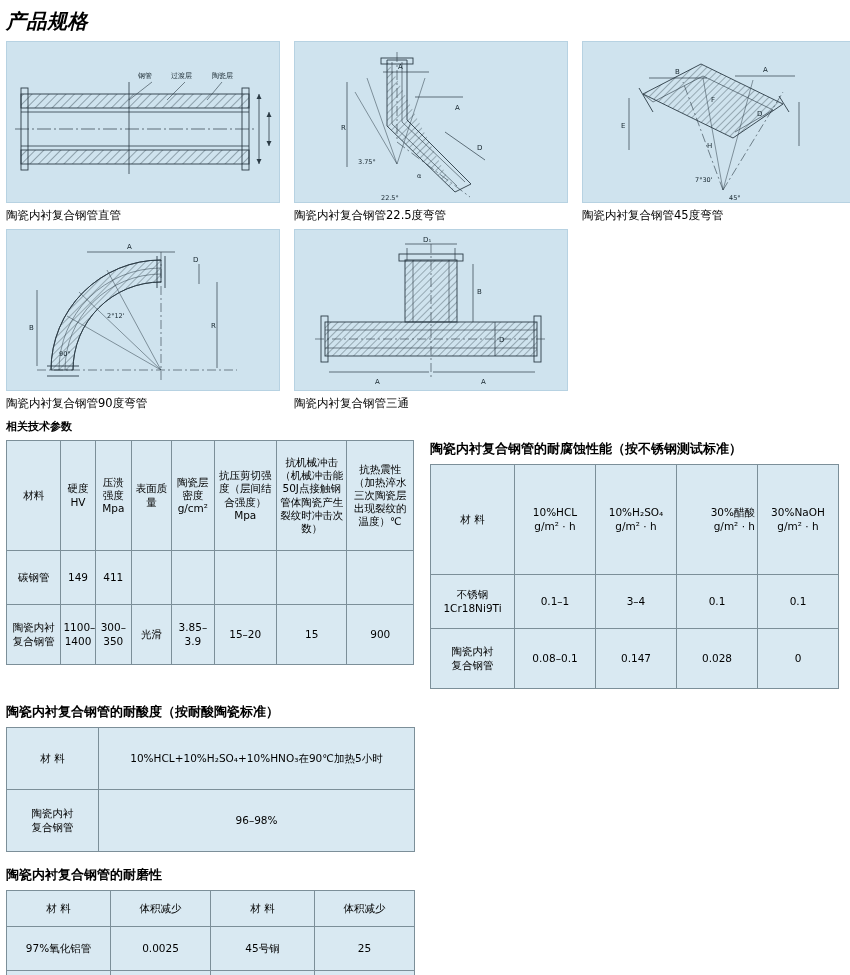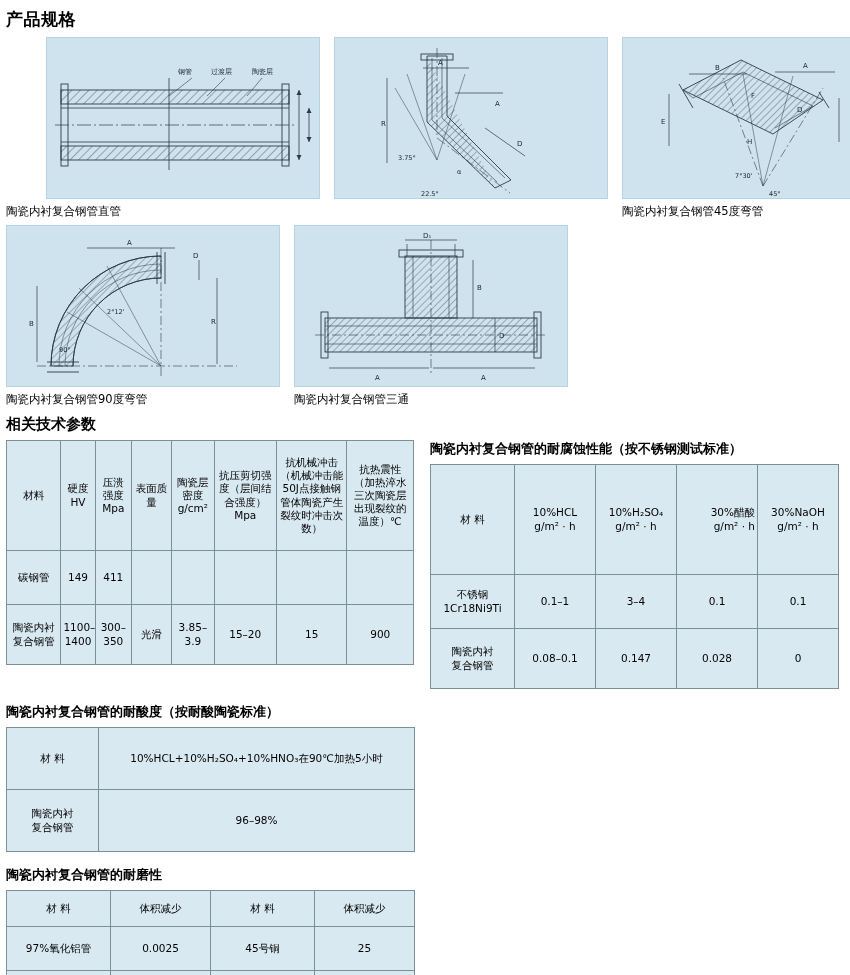--- a/index.html
+++ b/index.html
@@ -16,24 +16,25 @@
     position: relative;
     overflow: hidden;
   }
   .page {
     position: relative;
     width: 850px;
     height: 975px;
     padding: 0;
   }
   h2.section-title {
-    font-size: 17px;
+    font-size: 20px;
     font-weight: bold;
     margin: 8px 0 6px 6px;
     letter-spacing: 0.5px;
+    font-style: italic;
   }
   .figure-row {
     display: flex;
     gap: 14px;
     margin-left: 6px;
   }
   .figure {
     display: flex;
     flex-direction: column;
   }
@@ -45,21 +46,21 @@
   }
   .fig-caption {
     font-size: 11.5px;
     margin-top: 5px;
     margin-bottom: 2px;
     color: #000;
   }
   svg { display: block; }
 
   h3.sub-title {
-    font-size: 15px;
+    font-size: 11px;
     font-weight: bold;
     margin: 6px 8px 6px 6px;
   }
   .tbl-title {
     font-size: 13px;
     font-weight: bold;
     margin: 0 0 6px 0;
   }
   table.spec {
     border-collapse: collapse;
@@ -90,21 +91,21 @@
 </head>
 <body>
 
 <div class="page">
 
   <h2 class="section-title">产品规格</h2>
 
   <div class="figure-row">
 
     <div class="figure">
-      <div class="fig-box" style="width:272px;height:160px;margin-left:40px;">
+      <div class="fig-box" style="width:272px;height:160px;">
         <svg width="272" height="160" viewBox="0 0 272 160">
           <defs>
             <pattern id="hatchA" width="6" height="6" patternTransform="rotate(45)" patternUnits="userSpaceOnUse">
               <line x1="0" y1="0" x2="0" y2="6" stroke="#2b3b45" stroke-width="0.8"></line>
             </pattern>
           </defs>
 
           <rect x="14" y="52" width="228" height="14" fill="url(#hatchA)" stroke="#2b3b45" stroke-width="0.9"></rect>
           <rect x="14" y="108" width="228" height="14" fill="url(#hatchA)" stroke="#2b3b45" stroke-width="0.9"></rect>
 
@@ -171,20 +172,21 @@
           </g>
           <text x="46" y="88" font-size="7" fill="#15242c" font-family="DejaVu Sans, sans-serif">R</text>
           <text x="103" y="27" font-size="7" fill="#15242c" font-family="DejaVu Sans, sans-serif">A</text>
           <text x="160" y="68" font-size="7" fill="#15242c" font-family="DejaVu Sans, sans-serif">A</text>
           <text x="182" y="108" font-size="7" fill="#15242c" font-family="DejaVu Sans, sans-serif">D</text>
           <text x="63" y="122" font-size="6.5" fill="#15242c" font-family="DejaVu Sans, sans-serif">3.75°</text>
           <text x="86" y="158" font-size="6.5" fill="#15242c" font-family="DejaVu Sans, sans-serif">22.5°</text>
           <text x="122" y="136" font-size="6.5" fill="#15242c" font-family="DejaVu Sans, sans-serif">α</text>
         </svg>
       </div>
+      <div class="fig-caption">陶瓷内衬复合钢管22.5度弯管</div>
     </div>
 
     <div class="figure">
       <div class="fig-box" style="width:272px;height:160px;">
         <svg width="272" height="160" viewBox="0 0 272 160">
           <defs>
             <pattern id="hatchC" width="5" height="5" patternTransform="rotate(45)" patternUnits="userSpaceOnUse">
               <line x1="0" y1="0" x2="0" y2="5" stroke="#2b3b45" stroke-width="0.7"></line>
             </pattern>
           </defs>

